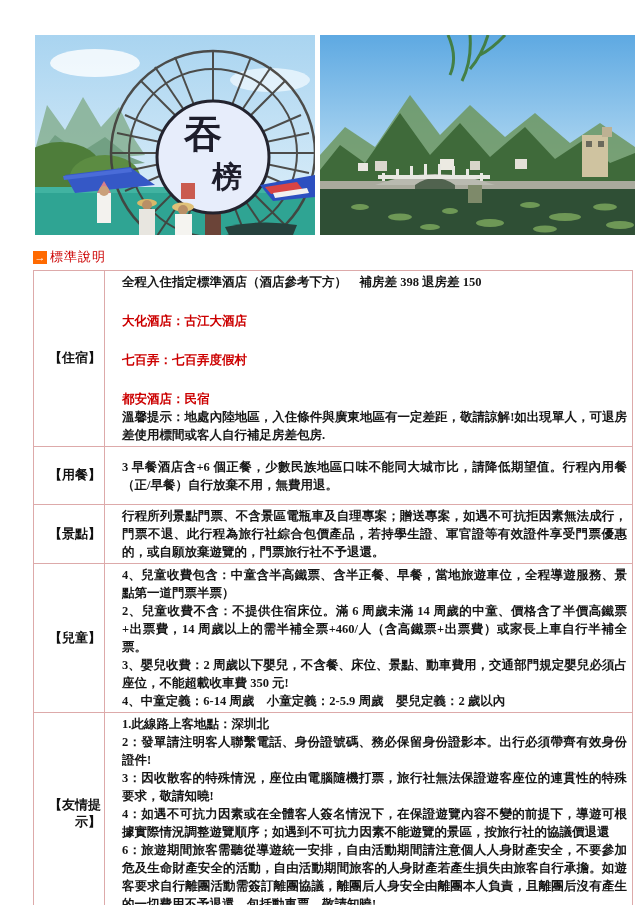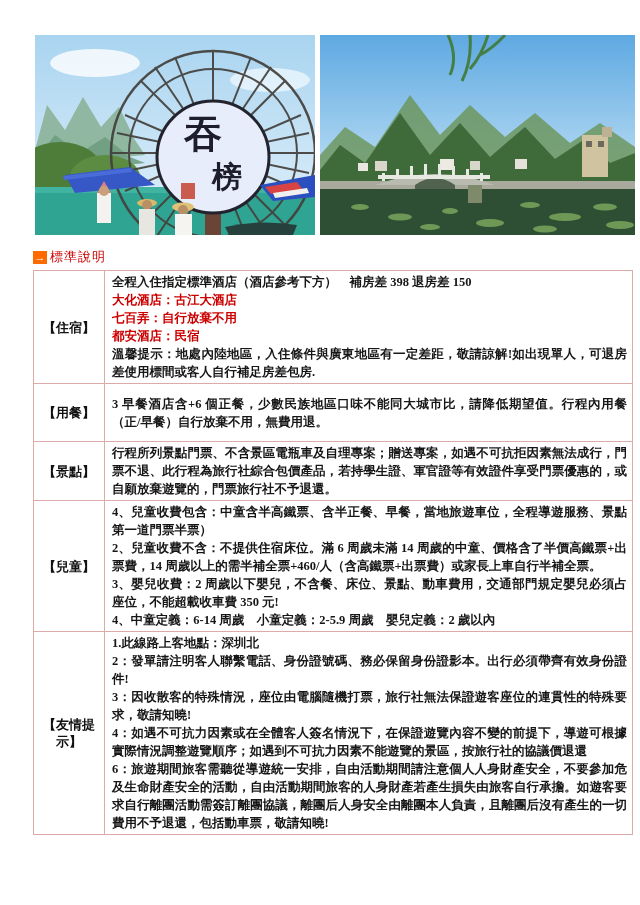--- a/index.html
+++ b/index.html
@@ -50,38 +50,39 @@
     border-collapse: collapse;
     table-layout: fixed;
   }
   table.spec { border-top: 1px solid #c88585; border-bottom: 1px solid #c88585; }
   table.spec td {
     border: 1px solid #ddaaaa;
     vertical-align: middle;
   }
   td.label-cell {
     width: 71px;
-    text-align: center;
+    text-align: right;
     font-size: 13px;
     font-weight: bold;
     color: #111111;
     padding: 20px 3px;
     word-break: break-all;
     line-height: 17px;
+    font-family: Liberation Mono, monospace;
   }
   td.content-cell {
-    padding: 2px 5px 2px 7px;
+    padding: 2px 5px 2px 17px;
     font-size: 12.5px;
     font-weight: bold;
     color: #161616;
     line-height: 18px;
     text-align: justify;
   }
   .para { margin: 0; word-break: break-all; }
-  .para.red { color: #cc0000; }
+  .para.red { color: #cc0000; margin-top: 21px; }
 </style>
 </head>
 <body>
 
 <div class="page">
 
   <div class="photos">
 
     <svg class="photo photo-left" viewBox="0 0 280 200" preserveAspectRatio="none">
       <defs>
@@ -222,21 +223,21 @@
     <div class="section-title">標準說明</div>
   </div>
 
   <table class="spec">
     <tbody>
         <tr>
       <td class="label-cell">【住宿】</td>
       <td class="content-cell">
         <p class="para">全程入住指定標準酒店（酒店參考下方）　補房差 398 退房差 150</p>
         <p class="para red">大化酒店：古江大酒店</p>
-        <p class="para red">七百弄：自行放棄不用</p>
+        <p class="para red">七百弄：七百弄度假村</p>
         <p class="para red">都安酒店：民宿</p>
         <p class="para">溫馨提示：地處內陸地區，入住條件與廣東地區有一定差距，敬請諒解!如出現單人，可退房差使用標間或客人自行補足房差包房.</p>
       </td>
     </tr>
     <tr>
       <td class="label-cell">【用餐】</td>
       <td class="content-cell">
         <p class="para">3 早餐酒店含+6 個正餐，少數民族地區口味不能同大城市比，請降低期望值。行程內用餐（正/早餐）自行放棄不用，無費用退。</p>
       </td>
     </tr>

